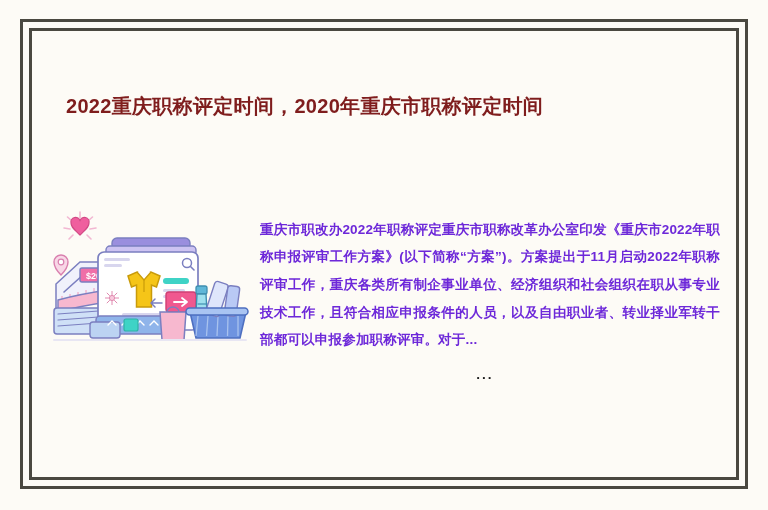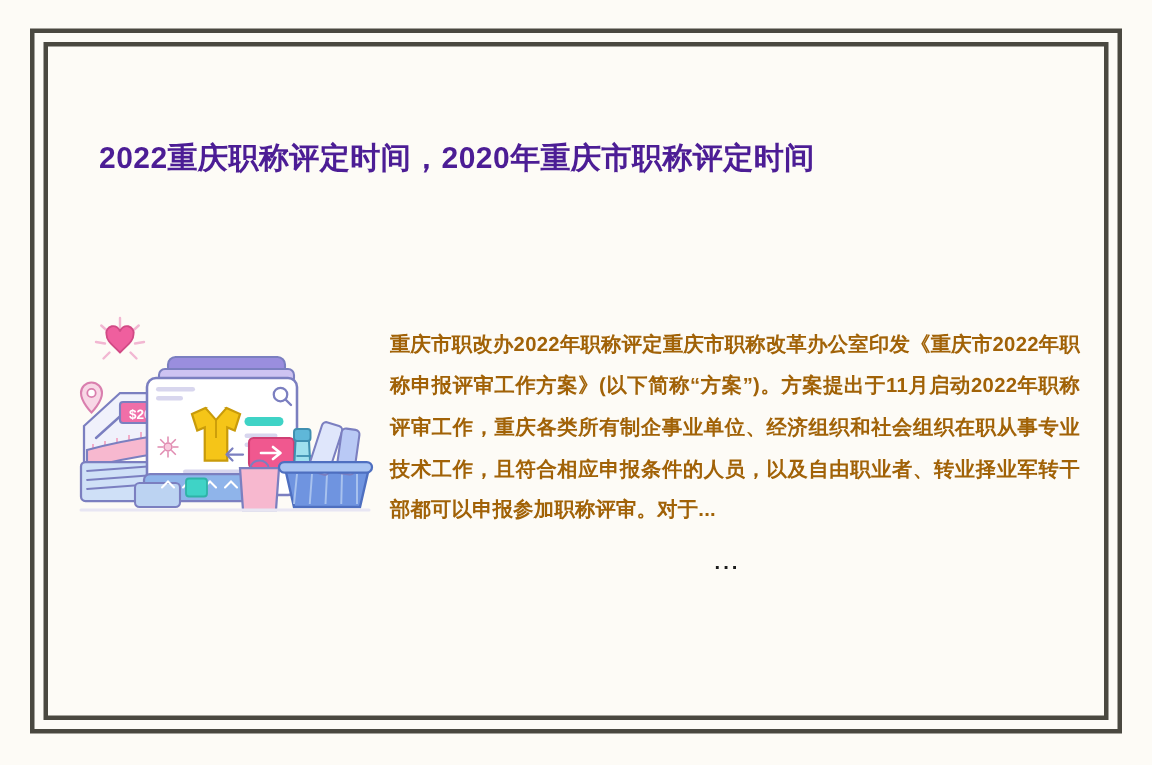--- a/index.html
+++ b/index.html
@@ -46,21 +46,21 @@
     height: 510px;
   }
 
   .page-title {
     position: absolute;
     left: 66px;
     top: 80px;
     width: 640px;
     font-size: 20px;
     font-weight: bold;
-    color: #4c1d95;
+    color: #7f1d1d;
     letter-spacing: 0.3px;
     line-height: 1.3;
   }
 
   .content-row {
     position: absolute;
     left: 50px;
     top: 190px;
     width: 670px;
     height: 230px;
@@ -76,21 +76,21 @@
     margin-top: 10px;
   }
   .illustration svg { display: block; }
 
   .article-body {
     flex: 1 1 auto;
     margin-left: 10px;
     font-size: 13.5px;
     font-weight: bold;
     line-height: 2.05;
-    color: #a16207;
+    color: #6d28d9;
     text-align: justify;
     text-justify: inter-ideograph;
     padding-top: 12px;
     letter-spacing: 0.2px;
   }
   .article-ellipsis {
     text-align: center;
     font-weight: bold;
     font-size: 13.5px;
     color: #1c1c1c;

